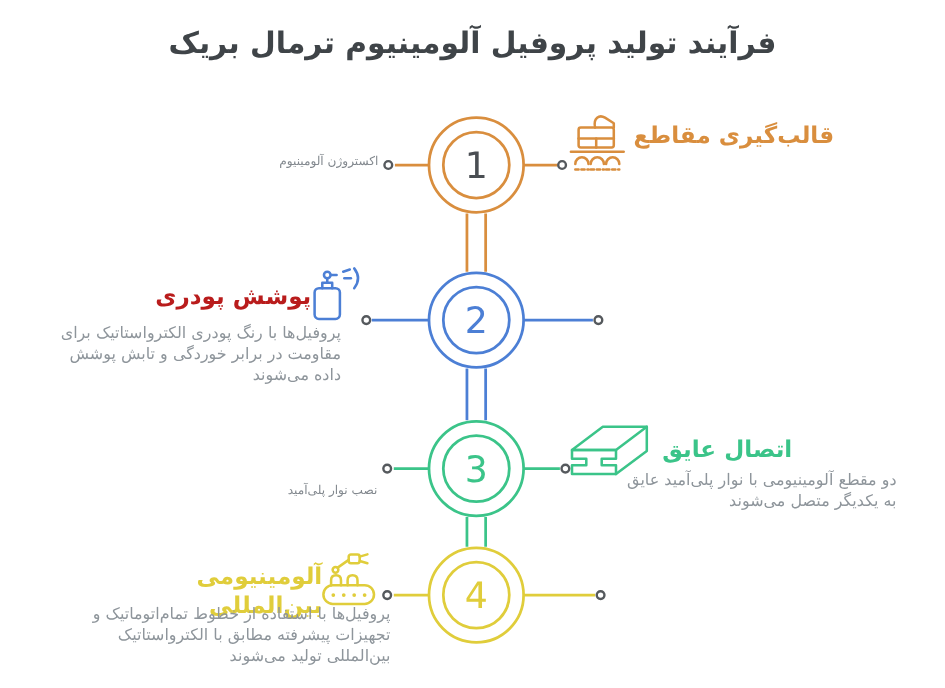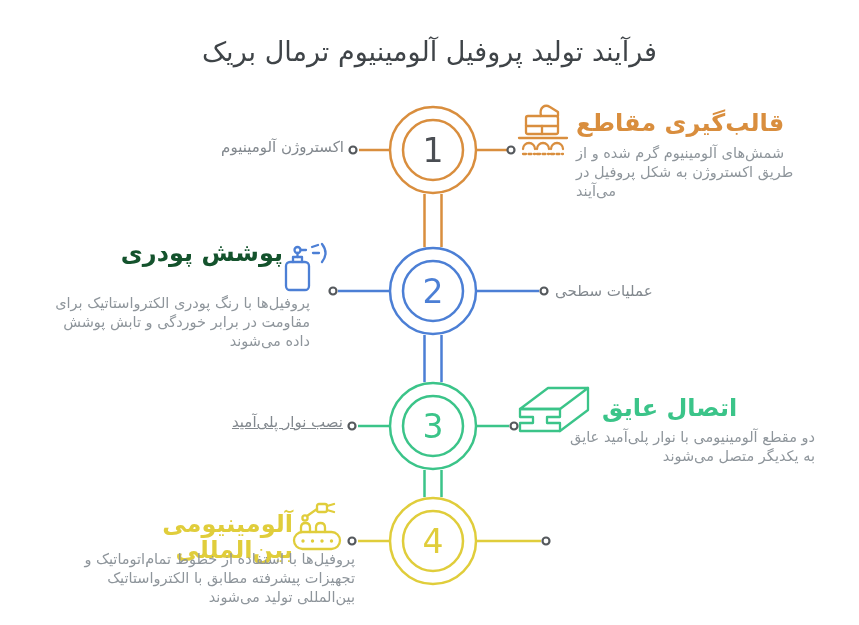--- a/index.html
+++ b/index.html
@@ -2,34 +2,34 @@
 <html lang="fa"><head>
 <meta charset="utf-8">
 <style>
   html,body{margin:0;padding:0;background:#fff;}
   .canvas{
     position:relative;width:859px;height:625px;background:#FFFFFF;
     overflow:hidden;font-family:"DejaVu Sans",sans-serif;
   }
   .fa{direction:rtl;unicode-bidi:plaintext;}
   .page-title{
-    position:absolute;top:24px;left:0;right:0;margin:12px;
-    text-align:center;font-size:27px;font-weight:400;color:#3F4448;
+    position:absolute;top:24px;left:0;right:0;margin:0;
+    text-align:center;font-size:27px;font-weight:700;color:#3F4448;
     direction:rtl;
   }
   .heading{
-    position:absolute;font-size:24px;font-weight:700;line-height:26px;
+    position:absolute;font-size:21px;font-weight:700;line-height:26px;
     direction:rtl;
   }
   .desc{
     position:absolute;font-size:14.5px;line-height:19px;color:#8E959B;
     direction:rtl;
   }
   .slabel{
-    position:absolute;font-size:15px;line-height:20px;color:#82888E;
+    position:absolute;font-size:11px;line-height:20px;color:#82888E;
     direction:rtl;white-space:nowrap;
   }
   .al{text-align:left;}
   .ar{text-align:right;}
   .ac{text-align:right;}
   .diagram{position:absolute;top:0;left:0;}
   .step-num{
     font-family:"DejaVu Sans",sans-serif;font-size:33px;font-weight:400;
     text-anchor:middle;
   }
@@ -129,27 +129,25 @@
       <circle cx="333" cy="291" r="3.5"></circle>
       <circle cx="544" cy="291" r="3.5"></circle>
       <circle cx="352" cy="426" r="3.5"></circle>
       <circle cx="514" cy="426" r="3.5"></circle>
       <circle cx="352" cy="541" r="3.5"></circle>
       <circle cx="546" cy="541" r="3.5"></circle>
     </g>
   </svg>
 
   <div class="heading al" style="left: 576px; top: 110px; width: 250px; color: rgb(217, 142, 62);">قالب‌گیری مقاطع</div>
-  <div class="desc al" style="left:576px;top:144px;width:240px;">شمش‌های آلومینیوم گرم شده و از طریق اکستروژن به شکل پروفیل در می‌آیند</div>
   <div class="slabel ar" style="left:150px;top:137px;width:194px;">اکستروژن آلومینیوم</div>
 
-  <div class="heading ar" style="left: 55px; top: 240px; width: 228px; color: #14532d;">پوشش پودری</div>
+  <div class="heading ar" style="left: 55px; top: 256px; width: 228px; color: #b91c1c;">پوشش پودری</div>
   <div class="desc ac" style="left:42px;top:294px;width:268px;">پروفیل‌ها با رنگ پودری الکترواستاتیک برای مقاومت در برابر خوردگی و تابش پوشش داده می‌شوند</div>
-  <div class="slabel al" style="left:555px;top:281px;width:200px;">عملیات سطحی</div>
 
   <div class="heading al" style="left: 602px; top: 395px; width: 220px; color: rgb(59, 196, 137);">اتصال عایق</div>
   <div class="desc ac" style="left:565px;top:428px;width:250px;">دو مقطع آلومینیومی با نوار پلی‌آمید عایق به یکدیگر متصل می‌شوند</div>
-  <div class="slabel ar" style="left:148px;top:412px;width:195px;text-decoration:underline;">نصب نوار پلی‌آمید</div>
+  <div class="slabel ar" style="left:148px;top:436px;width:195px;">نصب نوار پلی‌آمید</div>
 
   <div class="heading ar" style="left: 85px; top: 511px; width: 208px; color: rgb(224, 205, 59);">آلومینیومی بین‌المللی</div>
   <div class="desc ac" style="left:45px;top:550px;width:310px;">پروفیل‌ها با استفاده از خطوط تمام‌اتوماتیک و تجهیزات پیشرفته مطابق با الکترواستاتیک بین‌المللی تولید می‌شوند</div>
 
 </div>
 
 </body></html>

